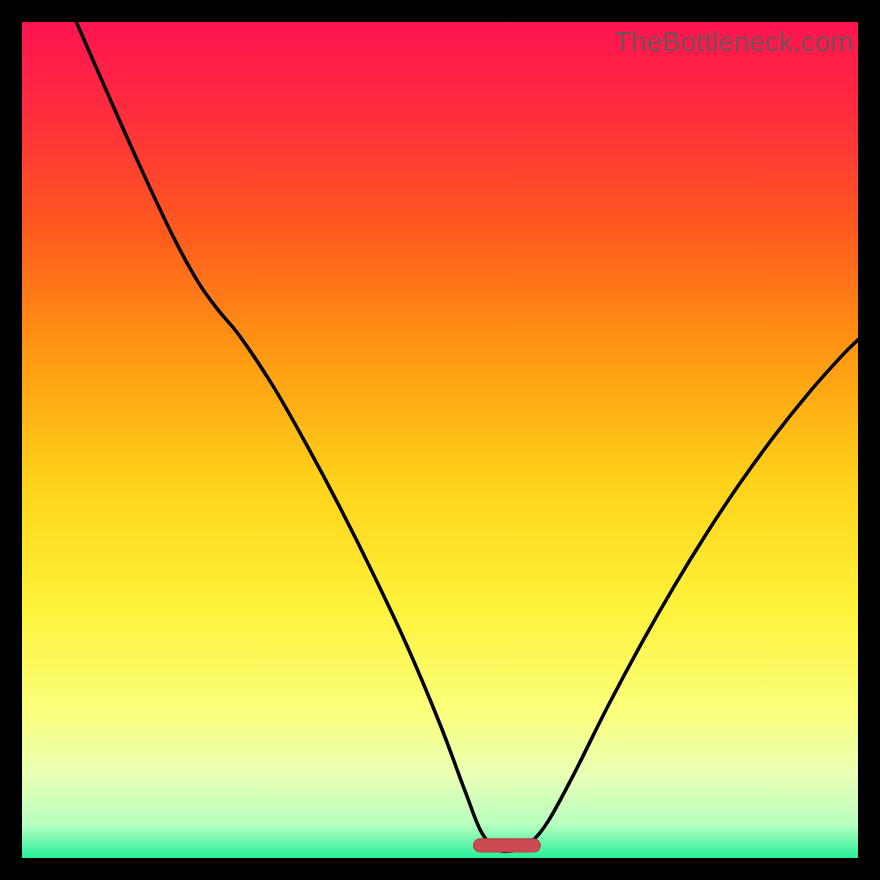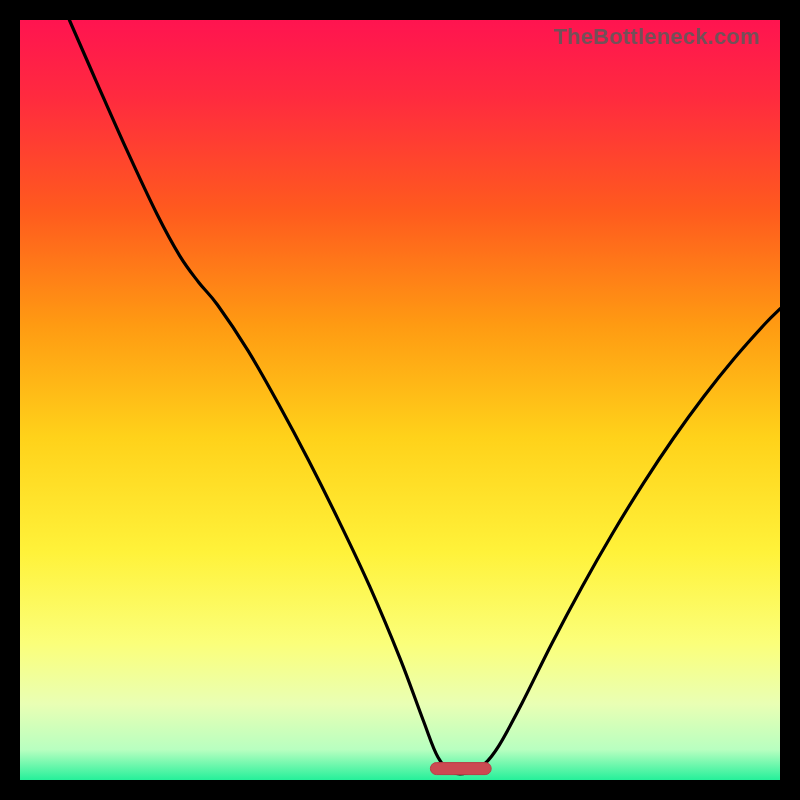--- a/index.html
+++ b/index.html
@@ -24,24 +24,24 @@
     top: 0;
     width: 760px;
     height: 760px;
   }
   .plot-area svg {
     display: block;
   }
   .watermark {
     position: absolute;
     top: 4px;
-    right: 20px;
+    right: 4px;
     font-family: Arial, Helvetica, sans-serif;
-    font-size: 22px;
-    font-weight: 700;
+    font-size: 25px;
+    font-weight: 400;
     color: rgba(90, 90, 90, 0.85);
     letter-spacing: 0.2px;
     user-select: none;
   }
 </style>
 </head>
 <body>
 
 <div class="frame">
   <div class="plot-area">

